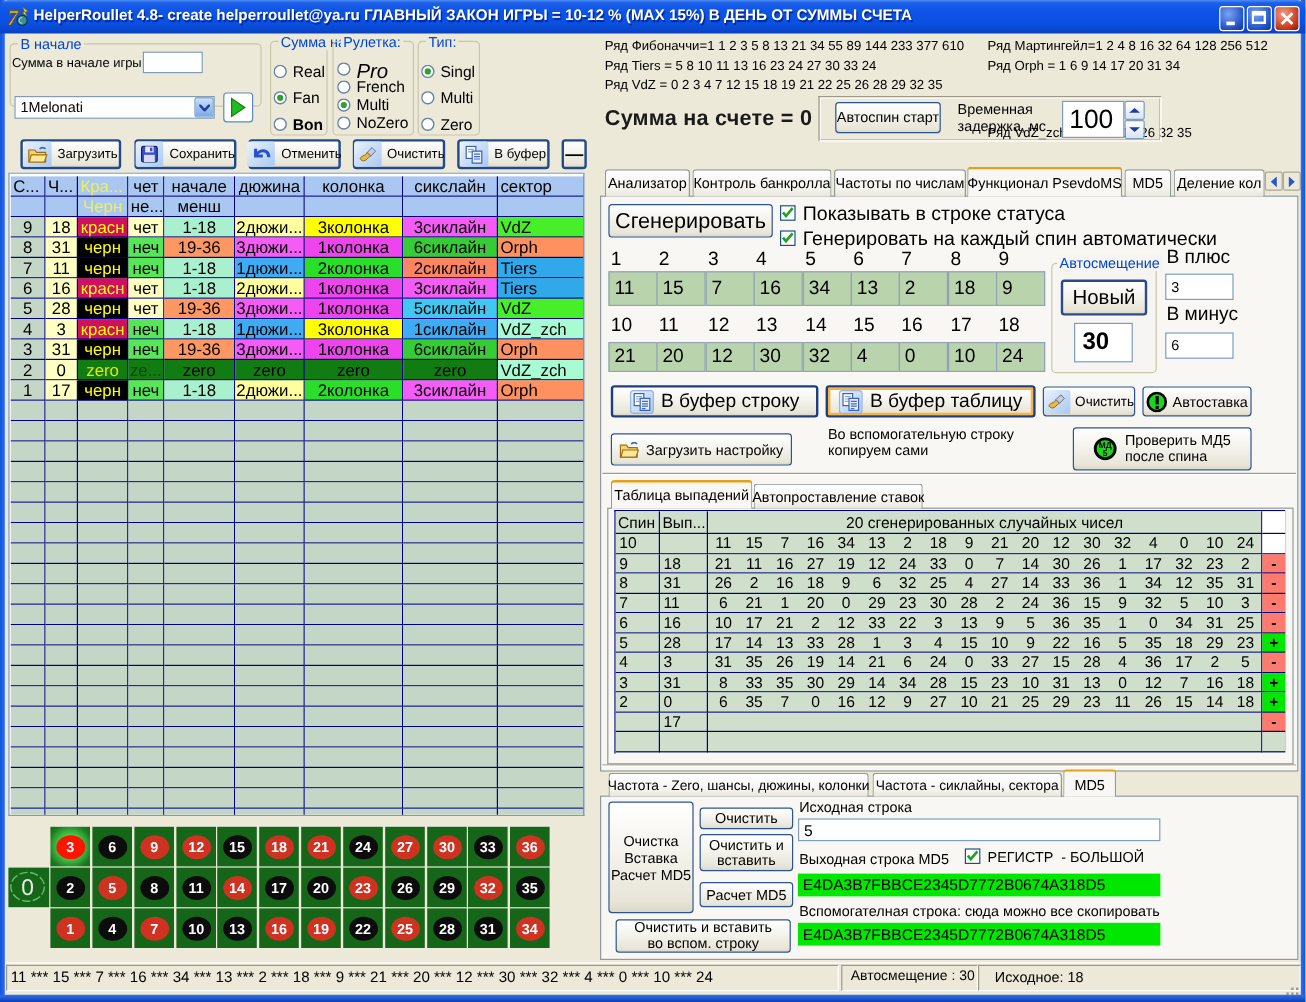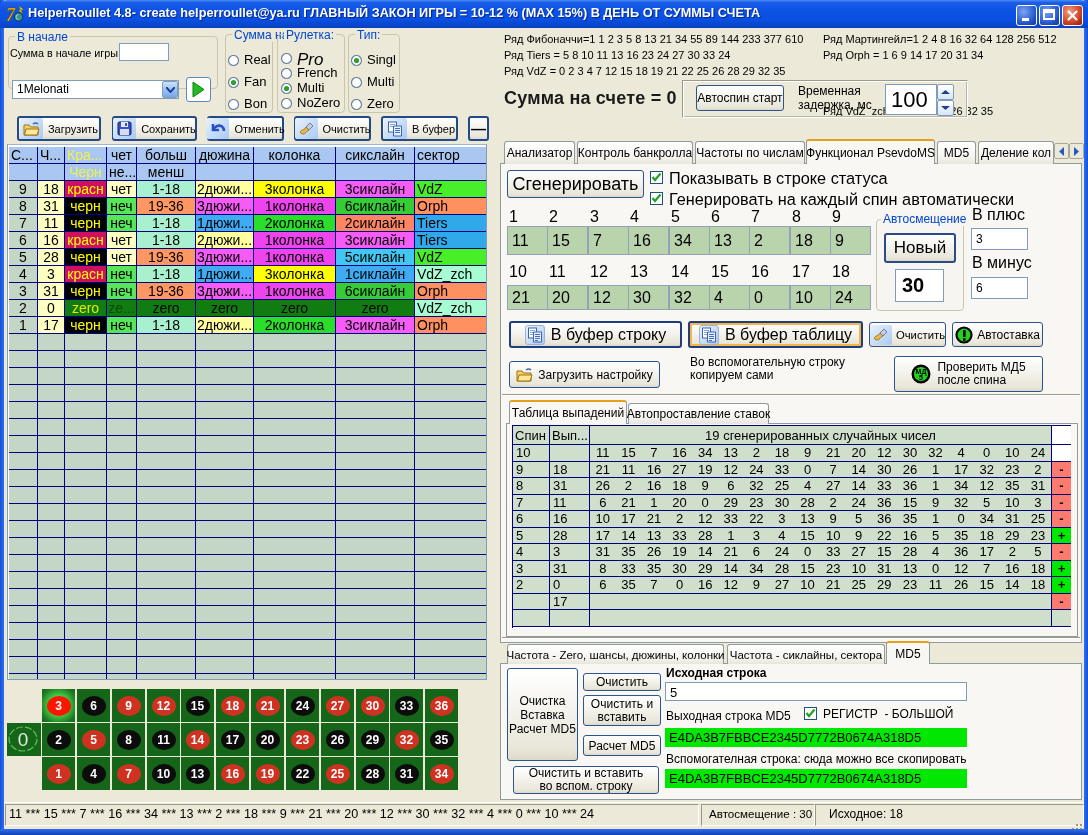--- a/index.html
+++ b/index.html
@@ -72,21 +72,21 @@
     </svg></div>
 <div style="left:244px;top:52px;width:34px;height:15px;font-size:13px;white-space:nowrap;">Real</div>
 <div style="left:228px;top:75px;width:12px;height:12px;"><svg width="12" height="12">
       <circle cx="5.5" cy="5.5" r="5" fill="#fff" stroke="#6a84a0" stroke-width="1.2"></circle>
       <circle cx="5.5" cy="5.5" r="2.6" fill="#2fa02f"></circle>
     </svg></div>
 <div style="left:244px;top:74px;width:34px;height:15px;font-size:13px;white-space:nowrap;">Fan</div>
 <div style="left:228px;top:97px;width:12px;height:12px;"><svg width="12" height="12">
       <circle cx="5.5" cy="5.5" r="5" fill="#fff" stroke="#6a84a0" stroke-width="1.2"></circle>
     </svg></div>
-<div style="left:244px;top:96px;width:34px;height:15px;font-size:13px;white-space:nowrap;">Bon</div>
+<div style="left:244px;top:96px;width:34px;height:15px;font-size:13px;white-space:nowrap;font-weight:bold;">Bon</div>
 <div class="gb" style="left:277px;top:34px;width:68px;height:79px;">
     <span>Рулетка:</span>
   </div>
 <div style="left:281px;top:51px;width:12px;height:12px;"><svg width="12" height="12">
       <circle cx="5.5" cy="5.5" r="5" fill="#fff" stroke="#6a84a0" stroke-width="1.2"></circle>
     </svg></div>
 <div style="left:297px;top:50px;width:48px;height:15px;font-size:17px;white-space:nowrap;font-style:italic;">Pro</div>
 <div style="left:281px;top:66px;width:12px;height:12px;"><svg width="12" height="12">
       <circle cx="5.5" cy="5.5" r="5" fill="#fff" stroke="#6a84a0" stroke-width="1.2"></circle>
     </svg></div>
@@ -153,21 +153,21 @@
     </span>В буфер</div>
 <div class="btn" style="left:468px;top:116px;width:21px;height:25px;border:2px solid #234a88;">
     <b style="font-size:15px">—</b>
   </div>
 <div style="left:7px;top:144px;width:480px;height:536px;border:1px solid #7f9db9;background:#c4d6c6;overflow:hidden;"></div>
 <div style="left:7px;top:144px;width:480px;height:536px;border:1px solid #7f9db9;border-top:1px solid #9db4d8;overflow:hidden;background:#fff;">
     <div class="cell cl" style="left:1px;top:2px;width:29px;height:17px;background:#a9c7f0;color:#000;">С...</div>
     <div class="cell cl" style="left:30px;top:2px;width:27px;height:17px;background:#a9c7f0;color:#000;">Ч...</div>
     <div class="cell cl" style="left:57px;top:2px;width:42px;height:17px;background:#a9c7f0;color:#f0f050;">Кра...</div>
     <div class="cell" style="left:99px;top:2px;width:30px;height:17px;background:#a9c7f0;color:#000;">чет</div>
-    <div class="cell" style="left:129px;top:2px;width:59px;height:17px;background:#a9c7f0;color:#000;">больш</div>
+    <div class="cell" style="left:129px;top:2px;width:59px;height:17px;background:#a9c7f0;color:#000;">начале</div>
     <div class="cell" style="left:188px;top:2px;width:58px;height:17px;background:#a9c7f0;color:#000;">дюжина</div>
     <div class="cell" style="left:246px;top:2px;width:82px;height:17px;background:#a9c7f0;color:#000;">колонка</div>
     <div class="cell" style="left:328px;top:2px;width:79px;height:17px;background:#a9c7f0;color:#000;">сикслайн</div>
     <div class="cell cl" style="left:407px;top:2px;width:72px;height:17px;background:#a9c7f0;color:#000;">сектор</div>
     <div class="cell" style="left:1px;top:19px;width:29px;height:17px;background:#a9c7f0;color:#000;"></div>
     <div class="cell" style="left:30px;top:19px;width:27px;height:17px;background:#a9c7f0;color:#000;"></div>
     <div class="cell" style="left:57px;top:19px;width:42px;height:17px;background:#a9c7f0;color:#f0f050;">Черн</div>
     <div class="cell cl" style="left:99px;top:19px;width:30px;height:17px;background:#a9c7f0;color:#000;">не...</div>
     <div class="cell" style="left:129px;top:19px;width:59px;height:17px;background:#a9c7f0;color:#000;">менш</div>
     <div class="cell" style="left:188px;top:19px;width:58px;height:17px;background:#a9c7f0;color:#000;"></div>
@@ -743,21 +743,21 @@
 <div style="left:506px;top:423px;width:572px;height:214px;background:#f8f7f3;border:1px solid #919b9c;"></div>
 <div class="tabact" style="left:509px;top:400px;width:118px;height:24px;">Таблица выпадений</div>
 <div class="tab" style="left:628px;top:403px;width:141px;height:21px;">Автопроставление ставок</div>
 <div style="left:512px;top:425px;width:559px;height:203px;border:1px solid #00007a;border-right:none;border-bottom:none;overflow:hidden;background:#fff;">
     <div class="grid2cell" style="left:0px;top:0px;width:37px;height:19px;background:#cfdfcc;">
       <span style="padding-left:2px">Спин</span>
     </div>
     <div class="grid2cell" style="left:37px;top:0px;width:40px;height:19px;background:#cfdfcc;">
       <span style="padding-left:2px">Вып...</span>
     </div>
-    <div class="grid2cell" style="left:77px;top:0px;width:462px;height:19px;background:#cfdfcc;justify-content:center;">19 сгенерированных случайных чисел</div>
+    <div class="grid2cell" style="left:77px;top:0px;width:462px;height:19px;background:#cfdfcc;justify-content:center;">20 сгенерированных случайных чисел</div>
     <div class="grid2cell" style="left:539px;top:0px;width:20px;height:19px;background:#fff;"></div>
     <div class="grid2cell" style="left:0px;top:19px;width:37px;height:16.5px;background:#cfdfcc;">
       <span style="padding-left:3px">10</span>
     </div>
     <div class="grid2cell" style="left:37px;top:19px;width:40px;height:16.5px;background:#cfdfcc;">
       <span style="padding-left:3px"></span>
     </div>
     <div class="grid2cell" style="left:77px;top:19px;width:462px;height:16.5px;background:#cfdfcc;">
       <span style="display:inline-block;width:25.6px;text-align:center;">11</span>
       <span style="display:inline-block;width:25.6px;text-align:center;">15</span>
@@ -1021,21 +1021,21 @@
     <span style="font-size:12px;line-height:14px;text-align:center;">Очистка<br>Вставка<br>Расчет MD5</span>
   </div>
 <div class="btn t12" style="left:583px;top:673px;width:78px;height:18px;">Очистить</div>
 <div class="btn" style="left:583px;top:695px;width:78px;height:31px;">
     <span style="font-size:12px;line-height:13px;text-align:center;">Очистить и<br>вставить</span>
   </div>
 <div class="btn t12" style="left:583px;top:735px;width:78px;height:21px;">Расчет MD5</div>
 <div class="btn" style="left:513px;top:766px;width:146px;height:28px;">
     <span style="font-size:12px;line-height:13px;text-align:center;">Очистить и  вставить<br>во вспом. строку</span>
   </div>
-<div class="t12" style="left:666px;top:666px;width:120px;height:14px;font-weight:bold;">Исходная строка</div>
+<div class="t12" style="left:666px;top:666px;width:120px;height:14px;">Исходная строка</div>
 <div class="inp" style="left:665px;top:682px;width:302px;height:19px;">
     <span style="position:absolute;left:4px;top:2px;font-size:13px;">5</span>
   </div>
 <div class="t12" style="left:666px;top:709px;width:130px;height:14px;">Выходная строка MD5</div>
 <div class="ck" style="left:804px;top:707px;width:13px;height:13px;">
     <svg width="11" height="11">
       <path d="M1.5 5 L4 8 L9.5 1.5" fill="none" stroke="#21a121" stroke-width="2.2"></path>
     </svg>
   </div>
 <div class="t12" style="left:823px;top:707px;width:140px;height:14px;">РЕГИСТР&nbsp;&nbsp;- БОЛЬШОЙ</div>

